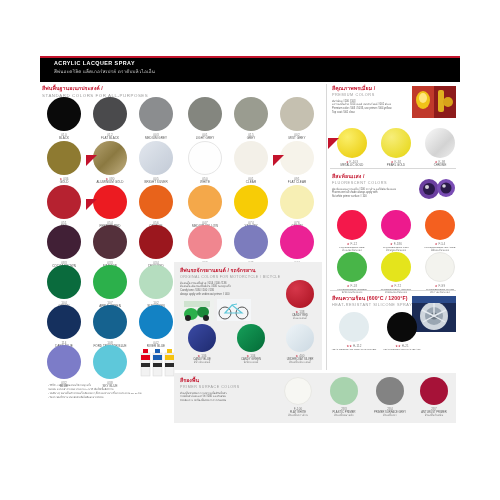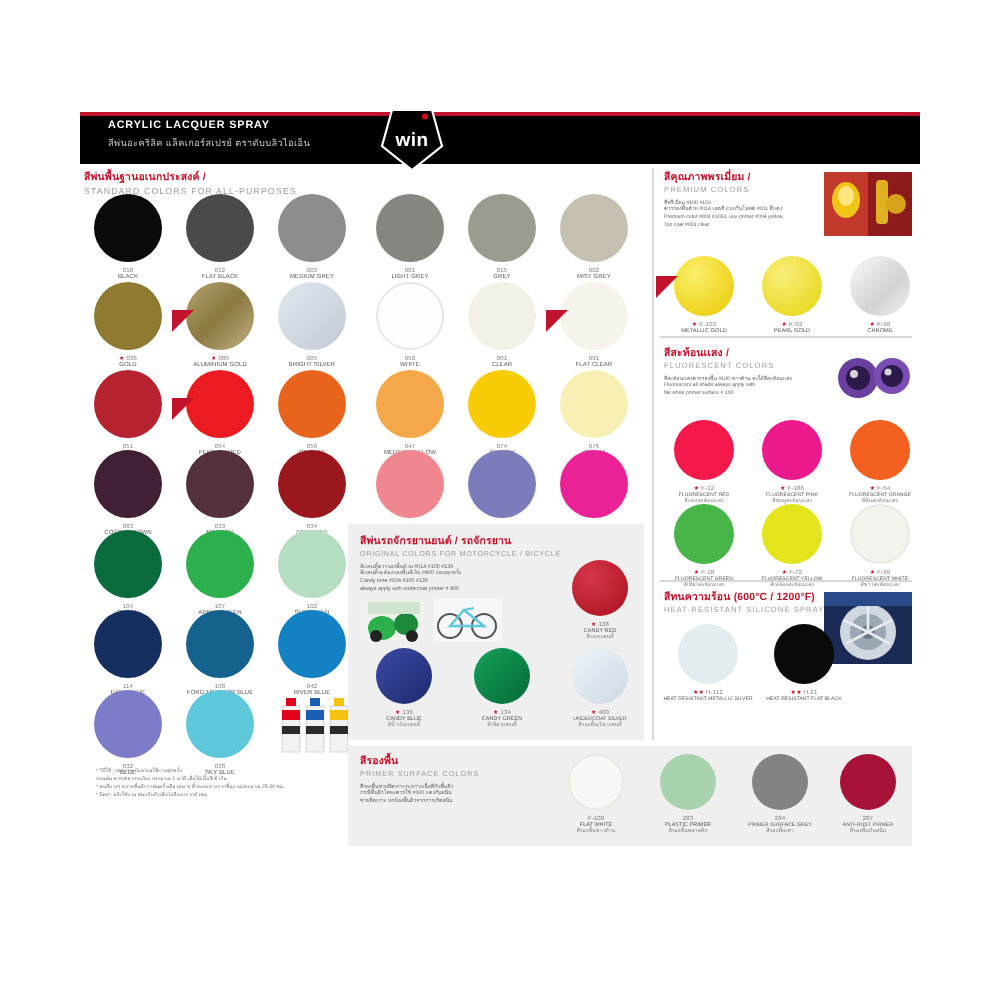--- a/index.html
+++ b/index.html
@@ -51,27 +51,20 @@
 </head>
 <body>
 
 <div class="page">
 
   <div class="hdr">
     <div class="hdr-accent"></div>
     <div class="hdr-txt">
       <div class="hdr-t1">ACRYLIC LACQUER SPRAY</div>
       <div class="hdr-t2">สีพ่นอะคริลิค แล็คเกอร์สเปรย์ ตราดับบลิวไอเอ็น</div>
-    </div>
-    <div class="logo">
-      <svg width="36" height="34" viewBox="0 0 36 34">
-        <path d="M8 2 L28 2 L33 20 L18 32 L3 20 Z" fill="#000" stroke="#fff" stroke-width="1.1"></path>
-        <text x="18" y="20" font-family="Liberation Sans, sans-serif" font-size="9.5" font-weight="bold" fill="#fff" text-anchor="middle" letter-spacing="0.2">win</text>
-        <circle cx="24.5" cy="5.2" r="1.5" fill="#e2001a"></circle>
-      </svg>
     </div>
   </div>
 
   <div class="body">
 
     <div style="position:absolute;left:2px;top:0px;">
       <div class="sec-th">สีพ่นพื้นฐานอเนกประสงค์ /</div>
       <div class="sec-en">STANDARD COLORS FOR ALL-PURPOSES</div>
     </div>
 

